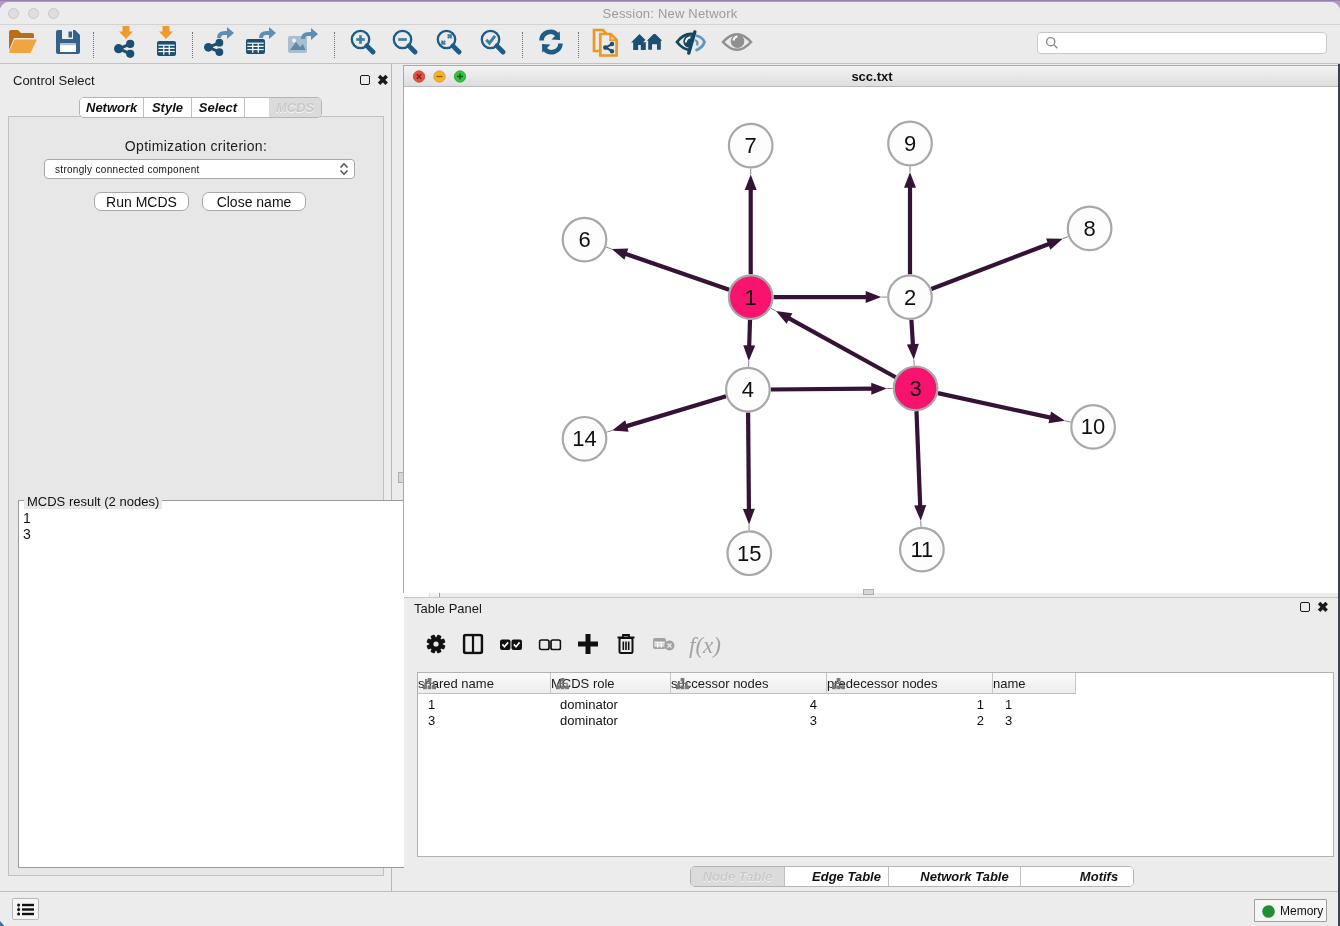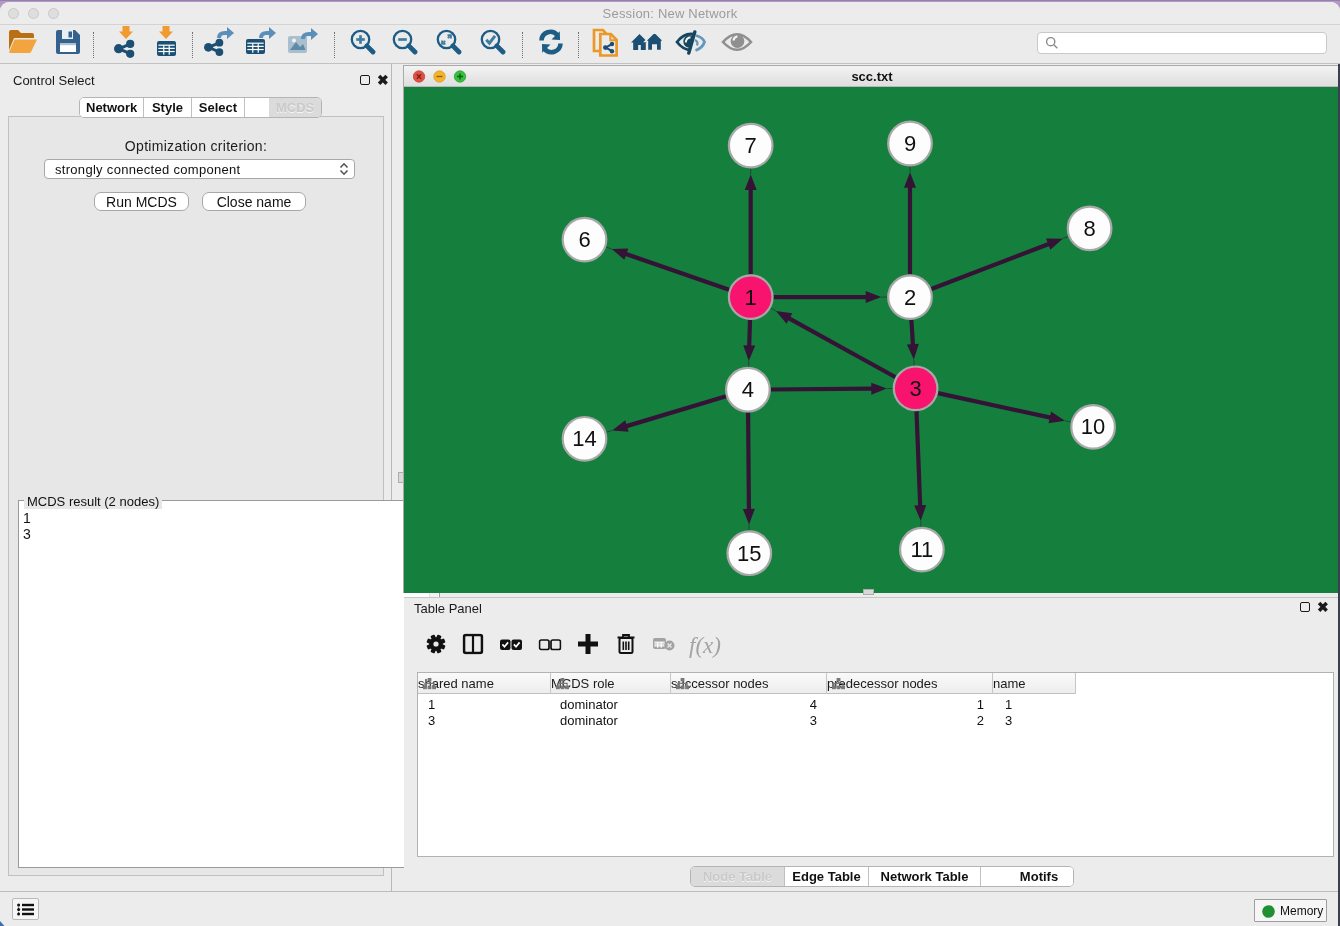--- a/index.html
+++ b/index.html
@@ -19,47 +19,47 @@
   .tsep { position:absolute; top:7px; height:26px; width:1px; border-left:1px dotted #6e6e6e; }
   #search { position:absolute; left:1037px; top:7px; width:290px; height:22px; background:#fff; border:1px solid #c9c9c9; border-radius:4px; }
 
   
   #cpanel { position:absolute; left:0; top:62px; width:392px; height:827px; background:#ececec; border-right:1px solid #b8b8b8; }
   .panel-title { font-size:13px; color:#1a1a1a; }
   .hdr-sq { position:absolute; width:10px; height:10px; border:1.6px solid #1a1a1a; border-radius:2px; }
   .hdr-x { position:absolute; font-size:14px; font-weight:bold; color:#1a1a1a; line-height:12px; }
   #cp-body { position:absolute; left:8px; top:52px; width:376px; height:760px; background:#e7e7e7; border:1px solid #c0c0c0; }
   .tabs { position:absolute; display:flex; height:21px; border:1px solid #b4b4b4; border-radius:5px; overflow:hidden; background:#fff; }
-  .tab { font-size:13px; font-weight:bold; color:#111; display:flex; align-items:center; justify-content:center; background:#fff; border-right:1px solid #c0c0c0; }
+  .tab { font-size:13px; font-weight:bold; color:#111; display:flex; align-items:center; justify-content:center; background:#fff; border-right:1px solid #c0c0c0;font-style:italic; }
   .tab:last-child { border-right:none;margin-left:24px; }
   .tab.dis { background:#dbdbdb; color:#c9c9c9; text-shadow:0 1px 0 #f5f5f5; }
-  select.cy { -webkit-appearance:none; appearance:none; background:#fff; border:1px solid #a8a8a8; border-radius:4px; font-size:13px; font-family:"Liberation Sans",sans-serif; color:#111; padding-left:10px; letter-spacing:0.3px; }
+  select.cy { -webkit-appearance:none; appearance:none; background:#fff; border:1px solid #a8a8a8; border-radius:4px; font-size:10px; font-family:"Liberation Sans",sans-serif; color:#111; padding-left:10px; letter-spacing:0.3px; }
   .btn { background:#fff; border:1px solid #a8a8a8; border-radius:7px; font-size:14px; color:#111; text-align:center; font-family:"Liberation Sans",sans-serif; }
   #mcds { position:absolute; left:18px; top:436px; width:422px; height:368px; border:1px solid #9a9a9a; background:#fff; }
   #mcds-legend { position:absolute; left:5px; top:-7px; background:#e7e7e7; padding:0 3px; font-size:13px; color:#111; }
   #mcds-scroll { position:absolute; right:1px; top:1px; bottom:1px; width:9px; background:#f2f2f2; border-left:1px solid #e2e2e2; }
 
   
   #statusbar { position:absolute; left:0; top:889px; width:1340px; height:35px; background:#ececec; border-top:1px solid #bdbdbd; }
   #listbtn { position:absolute; left:12px; top:6px; width:27px; height:22px; background:#f6f6f6; border:1px solid #b9b9b9; border-radius:2px; }
   #membtn { position:absolute; left:1254px; top:7px; width:73px; height:23px; background:#f6f6f6; border:1px solid #9e9e9e; border-radius:1px; font-size:12px; color:#111; }
 
   
-  #netwin { position:absolute; left:403px; top:63px; width:937px; height:528px; background:#15803d; border-left:1px solid #a9a9a9; border-top:1px solid #a9a9a9; }
+  #netwin { position:absolute; left:403px; top:63px; width:937px; height:528px; background:#ffffff; border-left:1px solid #a9a9a9; border-top:1px solid #a9a9a9; }
   #nettitle { position:absolute; left:0; top:0; width:100%; height:21px; background:linear-gradient(#f3f3f3,#dedede); border-bottom:1px solid #b9b9b9; }
   #nettitle .t { position:absolute; top:3px; width:100%; text-align:center; font-size:13px; font-weight:bold; color:#111; }
 
   
   #tpanel { position:absolute; left:404px; top:595px; width:936px; height:294px; background:#ececec; border-top:1px solid #c6c6c6; }
   #ttoolbar { position:absolute; left:13px; top:34px; height:36px; }
   #ttable { position:absolute; left:13px; top:74px; width:917px; height:185px; background:#fff; border:1px solid #b2b2b2; }
   .th-row { position:absolute; left:0; top:0; height:21px; background:linear-gradient(#fafafa,#ededed); border-bottom:1px solid #c0c0c0; }
   .th-cell { position:absolute; top:0; height:21px; border-right:1px solid #c6c6c6; font-size:13px; color:#1a1a1a; text-align:left; line-height:21px; }
   .td { position:absolute; font-size:13px; color:#111; }
-  .btabs { position:absolute; display:flex; height:21px; border:1px solid #b4b4b4; border-radius:5px; overflow:hidden; background:#fff; }
+  .btabs { position:absolute; display:flex; height:21px; border:1px solid #b4b4b4; border-radius:5px; overflow:hidden; background:#fff;gap:20px; }
 
   svg text { font-family:"Liberation Sans", sans-serif; }
 </style>
 </head>
 <body>
 <div id="win">
   <div id="titlebar">
     <div class="tl" style="left:8px"></div>
     <div class="tl" style="left:28px"></div>
     <div class="tl" style="left:48px"></div>

